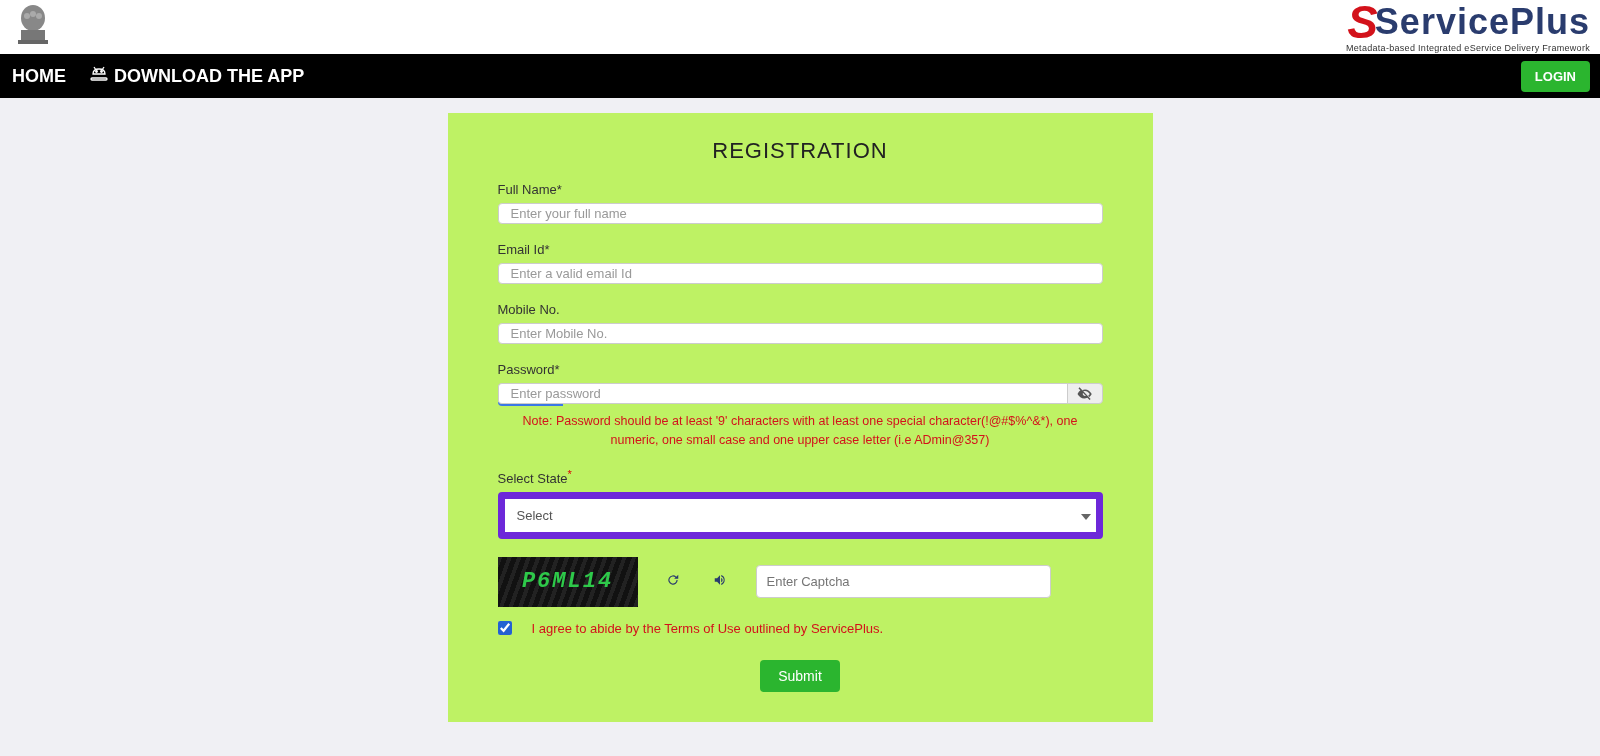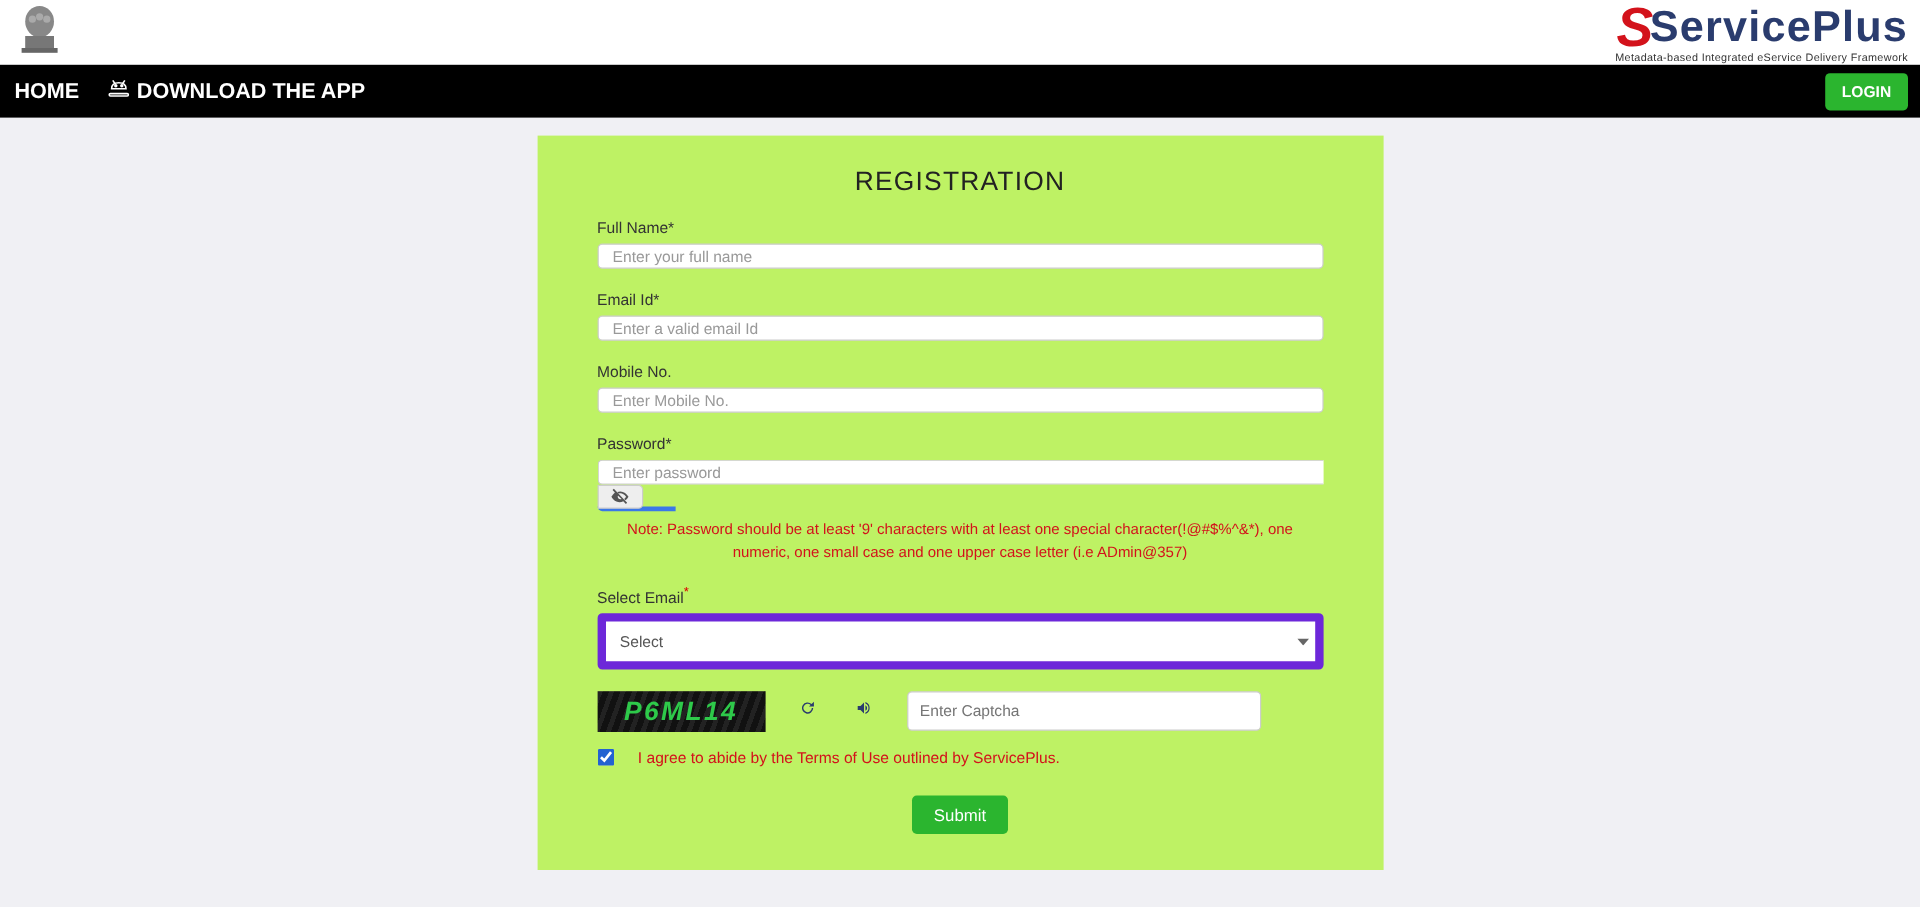--- a/index.html
+++ b/index.html
@@ -22,32 +22,32 @@
     .main-area { padding: 15px 0 25px; display: flex; justify-content: center; }
     .form-card { background: #bef264; width: 705px; padding: 25px 50px 30px; }
     .form-title { text-align: center; font-size: 22px; font-weight: 500; color: #222; letter-spacing: 1px; margin-bottom: 18px; }
     
     .form-group { margin-bottom: 18px; }
     .form-label { font-size: 13px; color: #333; display: block; margin-bottom: 6px; }
     .req-star { color: #d00; font-size: 11px; vertical-align: super; }
     .form-input { width: 100%; padding: 2px 12px; font-size: 13px; border: 1px solid #ccc; border-radius: 4px; color: #555; }
     .form-input::placeholder { color: #999; }
     
-    .pw-wrap { display: flex; flex-direction: column; }
+    .pw-wrap { display: flex; }
     .pw-wrap .form-input { border-radius: 4px 0 0 4px; border-right: none; }
     .pw-toggle { width: 38px; border: 1px solid #ccc; background: #eee; border-radius: 0 4px 4px 0; display: flex; align-items: center; justify-content: center; cursor: pointer; }
     .strength-bar { height: 4px; width: 65px; background: #3b78e7; margin-top: -2px; border-radius: 0 0 0 4px; }
     .pw-note { font-size: 12.5px; color: #d3121b; text-align: center; margin-top: 6px; line-height: 1.5; }
     
     .select-wrap { position: relative; }
     .form-select { width: 100%; padding: 9px 12px; font-size: 13px; border: 7px solid #6d28d9; border-radius: 4px; color: #555; appearance: none; background: #fff; cursor: pointer; }
     .select-arrow { position: absolute; right: 12px; top: 50%; transform: translateY(-50%); pointer-events: none; }
     
     .captcha-row { display: flex; align-items: center; gap: 24px; margin-bottom: 14px; }
-    .captcha-img { width: 140px; height: 34px; background: repeating-linear-gradient(110deg, #222 0 4px, #111 4px 9px); display: flex; align-items: center; justify-content: center; color: #2ec94a; font-size: 22px; font-weight: bold; font-style: italic; letter-spacing: 2px; }
+    .captcha-img { width: 140px; height: 50px; background: repeating-linear-gradient(110deg, #222 0 4px, #111 4px 9px); display: flex; align-items: center; justify-content: center; color: #2ec94a; font-size: 22px; font-weight: bold; font-style: italic; letter-spacing: 2px; font-family: Liberation Mono, monospace; }
     .captcha-icon { color: #2a3c6e; cursor: pointer; padding: 4px; }
     .captcha-input { flex: 0 0 295px; padding: 8px 10px; font-size: 13px; border: 1px solid #ccc; border-radius: 4px; }
     
     .terms-row { display: flex; align-items: flex-start; gap: 20px; margin-bottom: 24px; }
     .terms-check { width: 14px; height: 14px; accent-color: #2362d1; }
     .terms-text { font-size: 13px; color: #d3121b; }
     
     .submit-row { text-align: center; }
     .submit-btn { background: #2bb52f; color: #fff; border: none; padding: 8px 18px; font-size: 14px; border-radius: 4px; cursor: pointer; text-align: center; }
   </style>
@@ -126,21 +126,21 @@
             <path d="M12 6c3.8 0 7 2.5 9 6-0.9 1.6-2 2.9-3.3 3.9l-1.5-1.5c0.8-0.6 1.5-1.4 2.1-2.4-1.6-2.6-4.1-4-6.3-4-0.6 0-1.3 0.1-1.9 0.3L8.6 6.8C9.7 6.3 10.8 6 12 6zM3.3 4.5l2.6 2.6C4.4 8.3 3.1 9.9 2 12c2 3.5 5.2 6 9 6 1.5 0 2.9-0.4 4.2-1l2.9 2.9 1.4-1.4L4.7 3.1 3.3 4.5zM9.5 10.7l3.8 3.8c-0.4 0.2-0.8 0.3-1.3 0.3-1.7 0-3-1.3-3-3 0-0.4 0.1-0.8 0.3-1.1z"></path>
           </svg>
         </div>
       </div>
       <div class="strength-bar"></div>
       <div class="pw-note">Note: Password should be at least '9' characters with at least one special character(!@#$%^&amp;*), one numeric, one small case and one upper case letter (i.e ADmin@357)</div>
     </div>
 
     <div class="form-group">
       <label class="form-label">
-        <span>Select Email</span><span class="req-star">*</span>
+        <span>Select State</span><span class="req-star">*</span>
       </label>
       <div class="select-wrap">
         <div class="form-select">Select</div>
         <span class="select-arrow">
           <svg width="10" height="6" viewBox="0 0 10 6">
               <path d="M0 0 L5 6 L10 0 Z" fill="#666"></path>
             </svg>
         </span>
       </div>
     </div>

